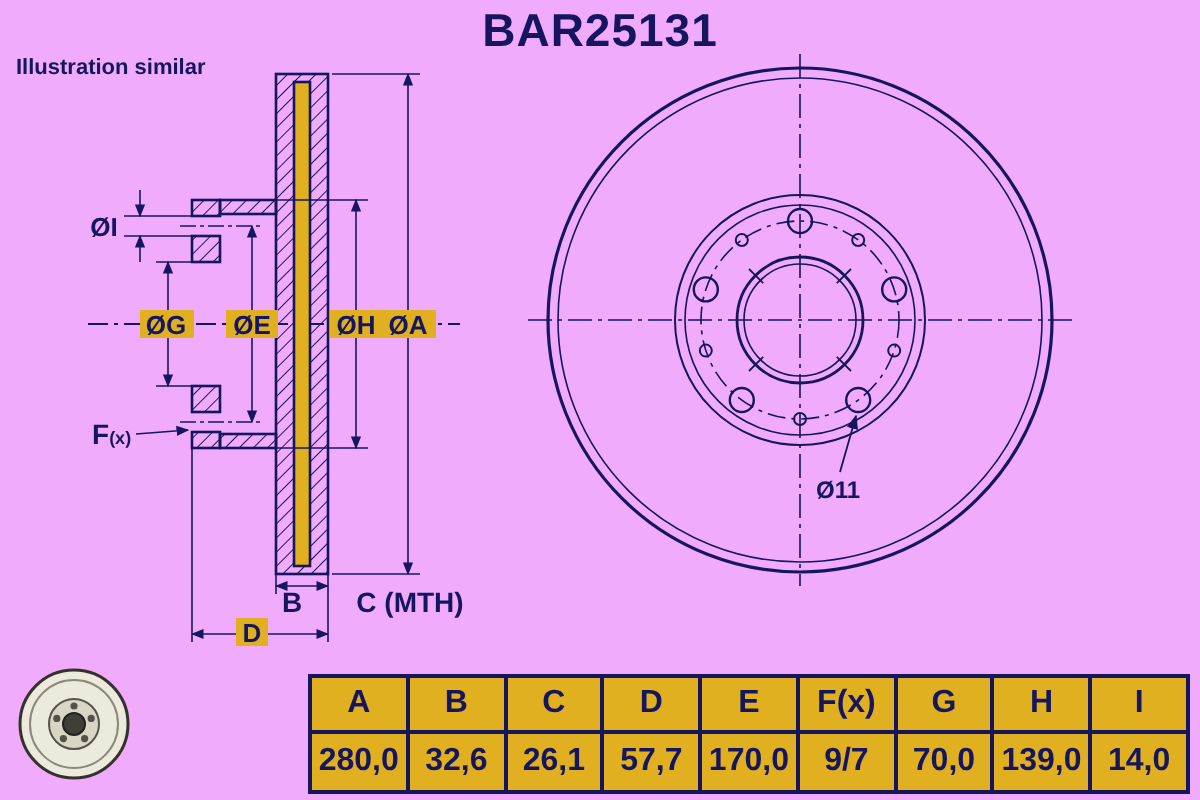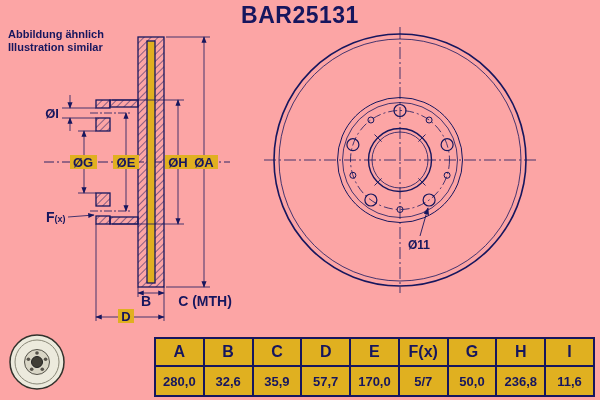--- a/index.html
+++ b/index.html
@@ -1,18 +1,18 @@
 <!DOCTYPE html>
 <html><head>
 <meta charset="utf-8">
 <style>
   html,body { margin:0; padding:0; }
   .page {
     position:relative; width:600px; height:400px;
-    background:#fca5a5; overflow:hidden;
+    background:#f0abfc; overflow:hidden;
     font-family:"Liberation Sans", sans-serif;
   }
   .title {
     position:absolute; top:2px; left:0; right:0;
     text-align:center; font-size:23px; font-weight:bold;
     color:#16165e; letter-spacing:0.5px;
   }
   .note {
     position:absolute; top:28px; left:8px;
     font-size:11px; font-weight:bold; color:#16165e; line-height:1.15;
@@ -21,32 +21,31 @@
   svg.thumb   { position:absolute; top:330px; left:8px; }
   table.spec {
     position:absolute; top:337px; left:154px;
     width:441px; border-collapse:collapse; table-layout:fixed;
   }
   .spec th, .spec td {
     border:2.4px solid #16165e; text-align:center;
     color:#16165e; padding:0; background:#e0b020;
   }
   .spec th { font-size:16px; font-weight:bold; height:26px; }
-  .spec td { font-size:13px; font-weight:bold; height:28px; }
+  .spec td { font-size:16px; font-weight:bold; height:28px; }
   svg text { font-family:"Liberation Sans", sans-serif; }
 </style>
 </head>
 <body>
 
 <div class="page">
 
   <div class="title">BAR25131</div>
 
   <div class="note">
-    <div>Abbildung ähnlich</div>
     <div>Illustration similar</div>
   </div>
 
   <svg class="drawing" width="600" height="305" viewBox="0 0 600 305">
     <defs>
       <pattern id="hatch" width="5" height="5" patternUnits="userSpaceOnUse" patternTransform="rotate(45)">
         <line x1="0" y1="0" x2="0" y2="5" stroke="#16165e" stroke-width="1"></line>
       </pattern>
       <marker id="arr" viewBox="0 0 10 10" refX="9" refY="5" markerWidth="8" markerHeight="8" orient="auto-start-reverse">
         <path d="M0,1 L10,5 L0,9 z" fill="#16165e"></path>
@@ -175,24 +174,24 @@
         <th>F(x)</th>
         <th>G</th>
         <th>H</th>
         <th>I</th>
       </tr>
     </thead>
     <tbody>
       <tr>
         <td>280,0</td>
         <td>32,6</td>
-        <td>35,9</td>
+        <td>26,1</td>
         <td>57,7</td>
         <td>170,0</td>
-        <td>5/7</td>
-        <td>50,0</td>
-        <td>236,8</td>
-        <td>11,6</td>
+        <td>9/7</td>
+        <td>70,0</td>
+        <td>139,0</td>
+        <td>14,0</td>
       </tr>
     </tbody>
   </table>
 
 </div>
 
 </body></html>

